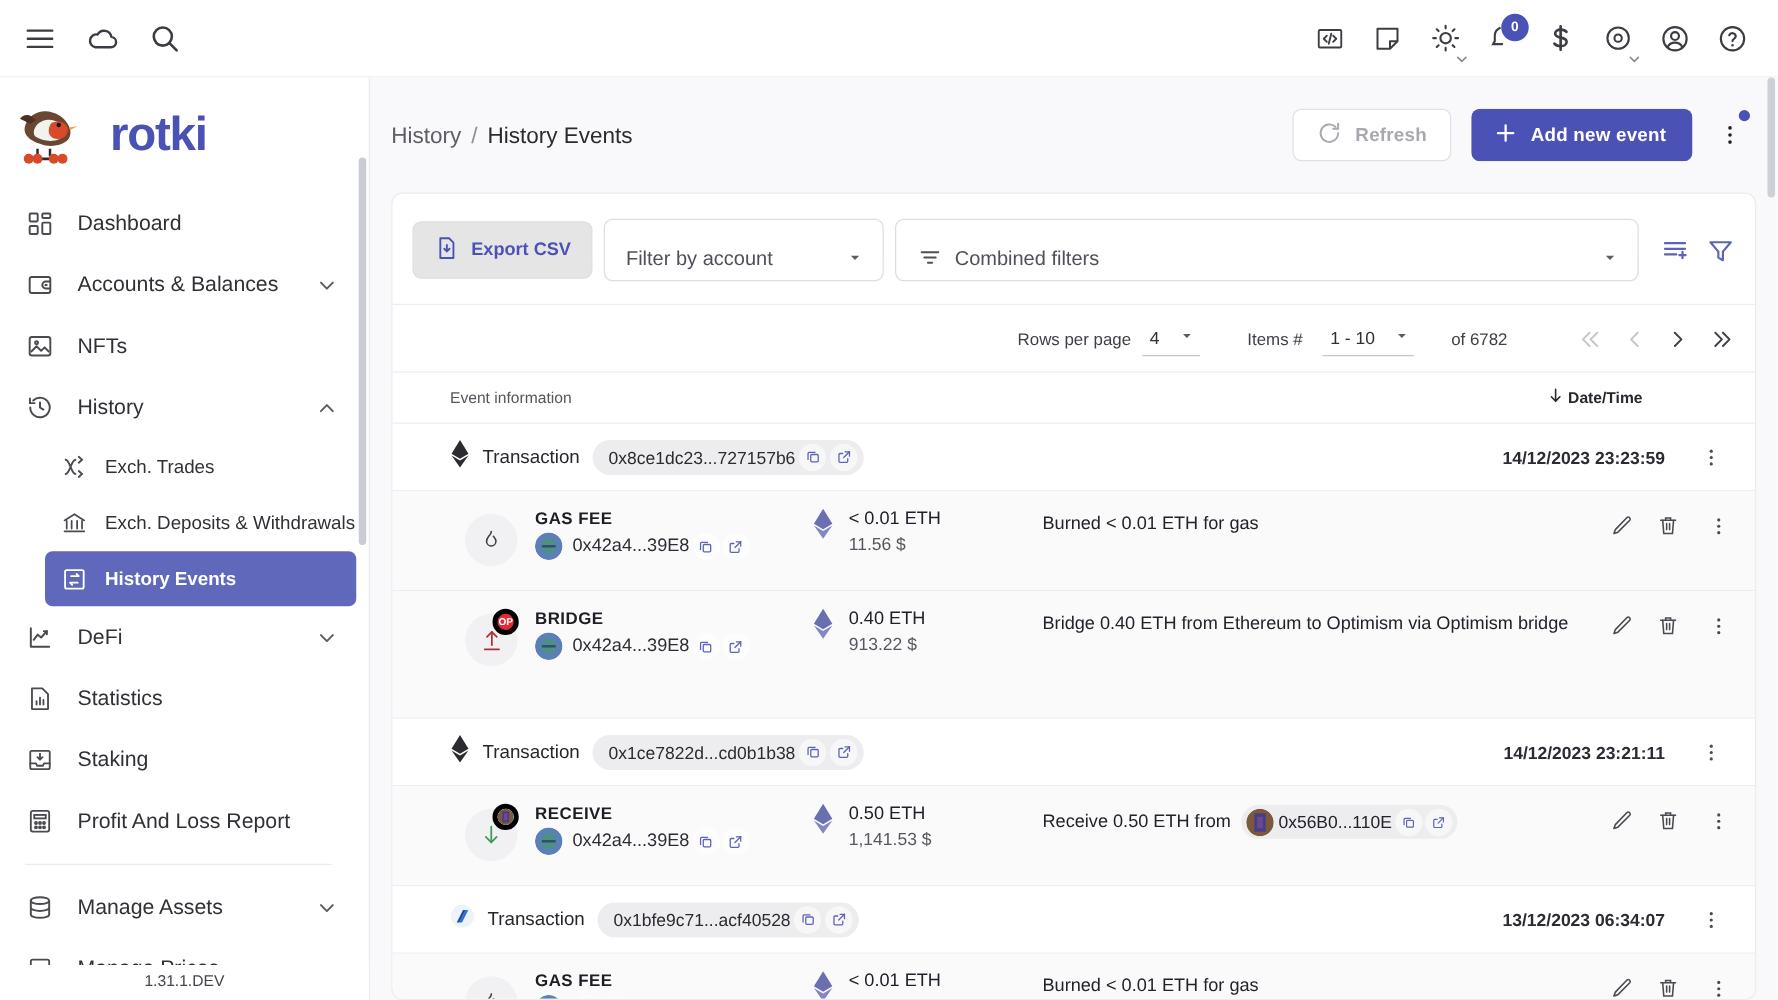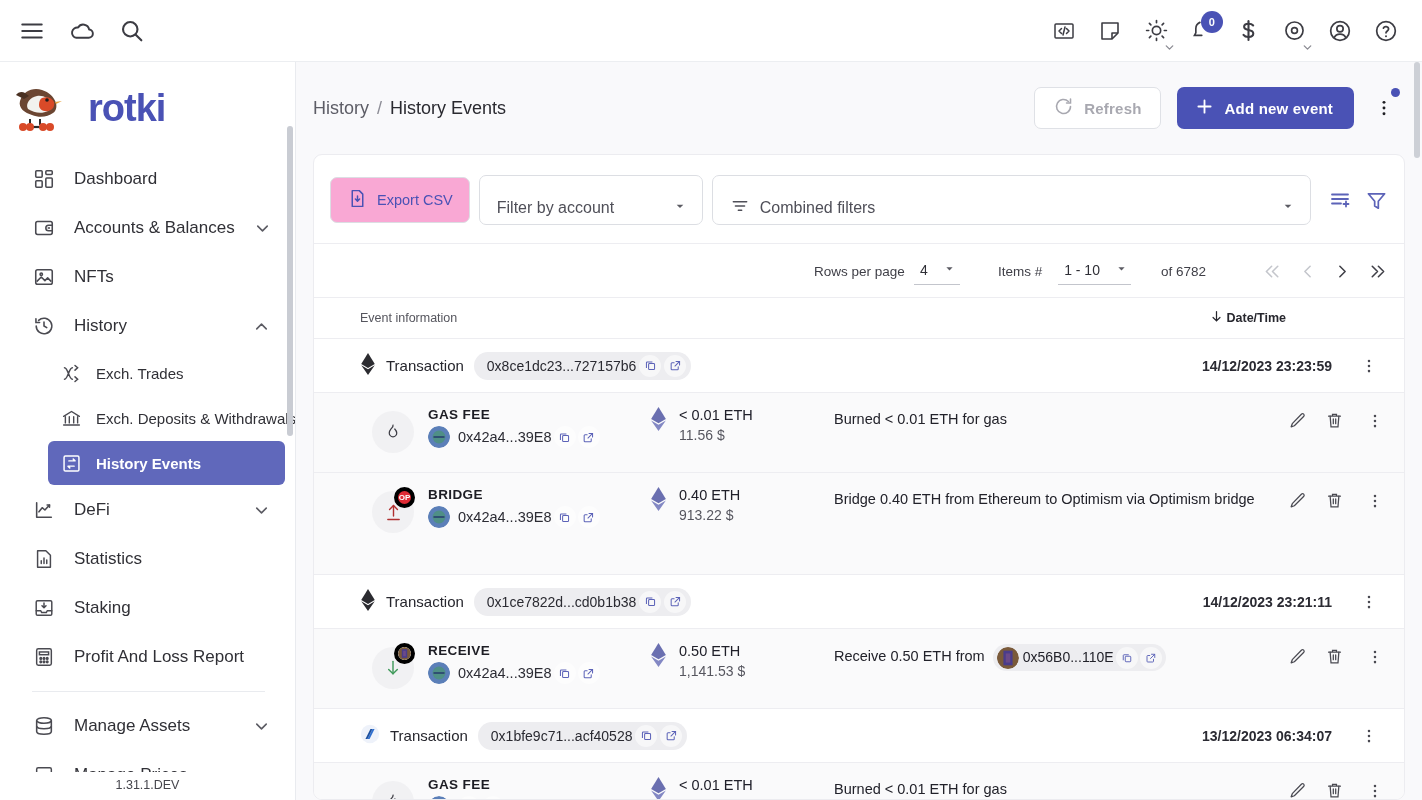--- a/index.html
+++ b/index.html
@@ -44,21 +44,21 @@
   .body-wrap { flex: 1; display: flex; min-height: 0; }
 
   
   .sidebar {
     width: 296px; min-width: 296px; background: #fff;
     border-right: 1px solid #e9ebef;
     position: relative; display: flex; flex-direction: column;
   }
   .brand { display: flex; align-items: center; gap: 8px; padding: 18px 0 18px 14px; height: 92px; }
   .brand-word { font-size: 38px; font-weight: 700; color: #4a52b5; letter-spacing: -1px; line-height: 1; }
-  .nav { flex: 1; overflow: hidden; padding-right: 10px; padding-left: 12px; }
+  .nav { flex: 1; overflow: hidden; padding-right: 10px; }
   .nav-item {
     display: flex; align-items: center; gap: 18px;
     height: 48px; margin: 1px 0 1px 8px; padding: 0 14px 0 12px;
     border-radius: 6px; color: #303036; cursor: pointer;
     font-size: 17px;
   }
   .nav-item .nav-ico { width: 24px; height: 24px; display:flex; align-items:center; justify-content:center; color:#4a4a51; flex-shrink: 0;}
   .nav-item .nav-label { flex: 1; white-space: nowrap; }
   .nav-item .nav-chev { color: #5b5b63; display: flex; }
   .nav-item.sub { margin-left: 36px; font-size: 15px; height: 44px; gap: 14px; }
@@ -96,22 +96,22 @@
 
   
   .card {
     margin: 0 17px 0 17px; background:#fff; border-radius: 9px;
     border: 1px solid #ececf0; flex:1; display:flex; flex-direction:column;
     min-height:0; overflow:hidden;
   }
   .filter-row { display:flex; align-items:center; gap:9px; padding: 20px 16px 18px 16px; }
   .f-btn {
     display:inline-flex; align-items:center; gap:9px; height:46px;
-    border:1px solid #dcdee3; border-radius:7px; background:#f9a8d4;
-    padding: 0 16px; font-size:14.5px; cursor:pointer; color:#4a52b5; font-weight:400;
+    border:1px solid #dcdee3; border-radius:7px; background:#e5e5e5;
+    padding: 0 16px; font-size:14.5px; cursor:pointer; color:#4a52b5; font-weight:700;
   }
   .f-select {
     display:flex; align-items:center; height:50px; border:1px solid #dcdee3;
     border-radius:7px; background:#fff; padding: 16px 14px 0 17px; font-size:16px;
     color:#4f4f58; cursor:pointer; gap:10px;
   }
   .f-select .sel-label { white-space:nowrap; }
   .f-select .caret { margin-left:auto; color:#5b5b63; }
   .f-account { width: 224px; }
   .f-combined { flex:1; min-width:0; }
@@ -137,21 +137,21 @@
   .pg-nav { display:flex; align-items:center; gap:14px; margin-left: 56px; }
   .pg-nav .pgb { cursor:pointer; color:#3f3f47; display:flex; }
   .pg-nav .pgb.disabled { color:#c4c6cc; }
 
   .thead {
     display:flex; align-items:center; height:42px; padding: 0 20px 0 46px;
     border-top:1px solid #ededf1; border-bottom:1px solid #ededf1;
     font-size:12.5px; color:#55555d;
   }
   .th-event { flex:1; }
-  .th-date { display:flex; align-items:center; gap:2px; font-weight:700; color:#27272e; margin-right: 98px; }
+  .th-date { display:flex; align-items:center; gap:2px; font-weight:700; color:#27272e; margin-right: 70px; }
 
   .tbody { flex:1; overflow:hidden; }
 
   .tx-row {
     display:flex; align-items:center; height:54px; padding: 0 20px 0 46px;
     border-bottom:1px solid #ededf1; background:#fff;
   }
   .tx-left { display:flex; align-items:center; gap:10px; flex:1; min-width:0; }
   .tx-label { font-size:15px; color:#26262d; }
   .hash-chip {

